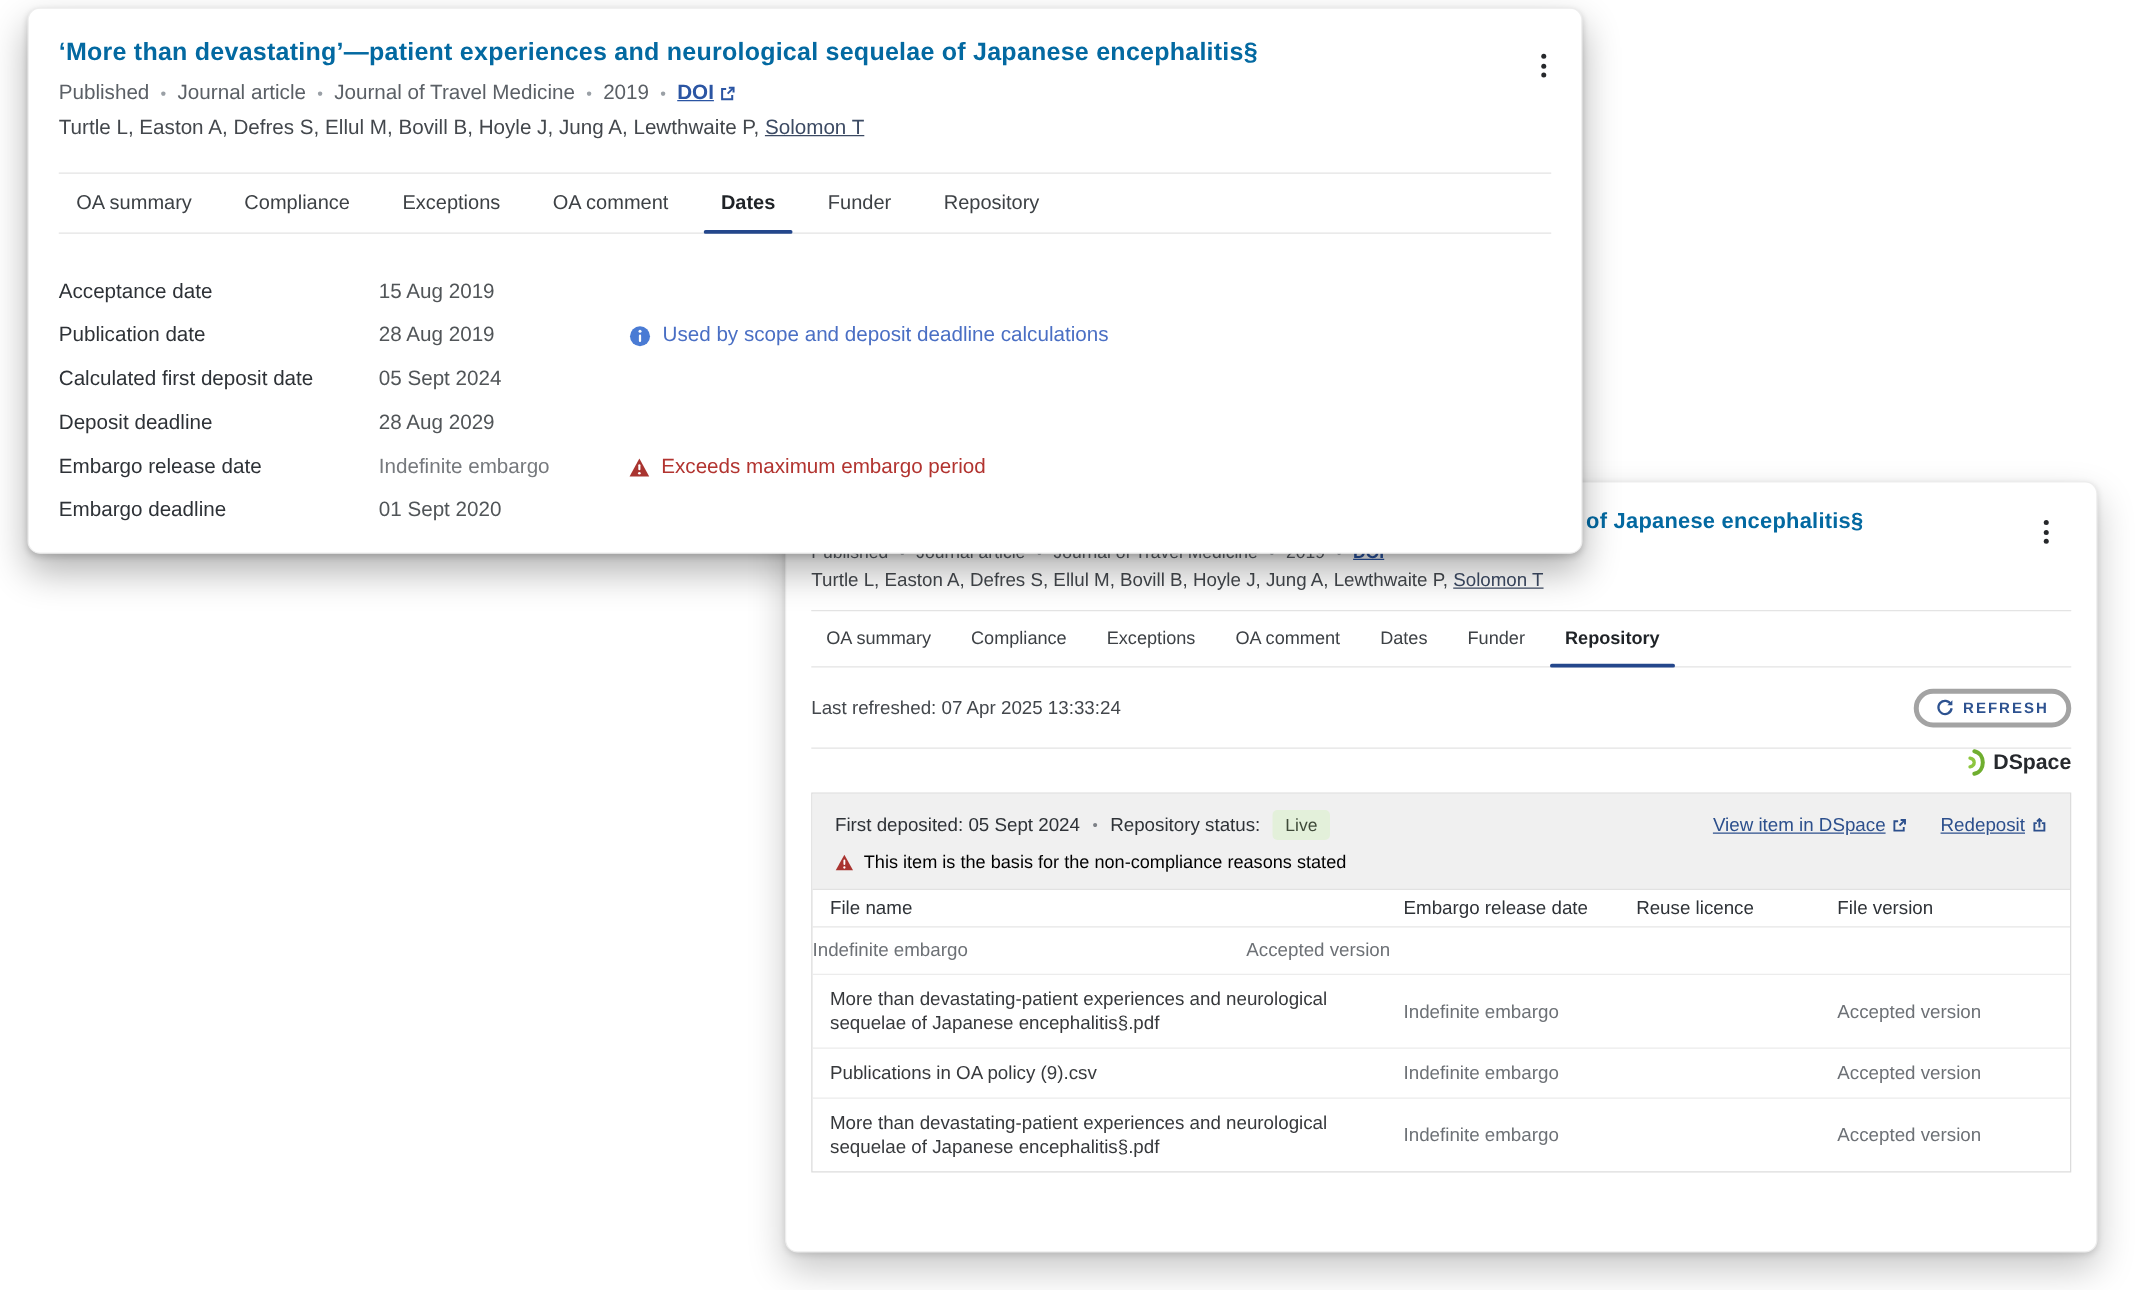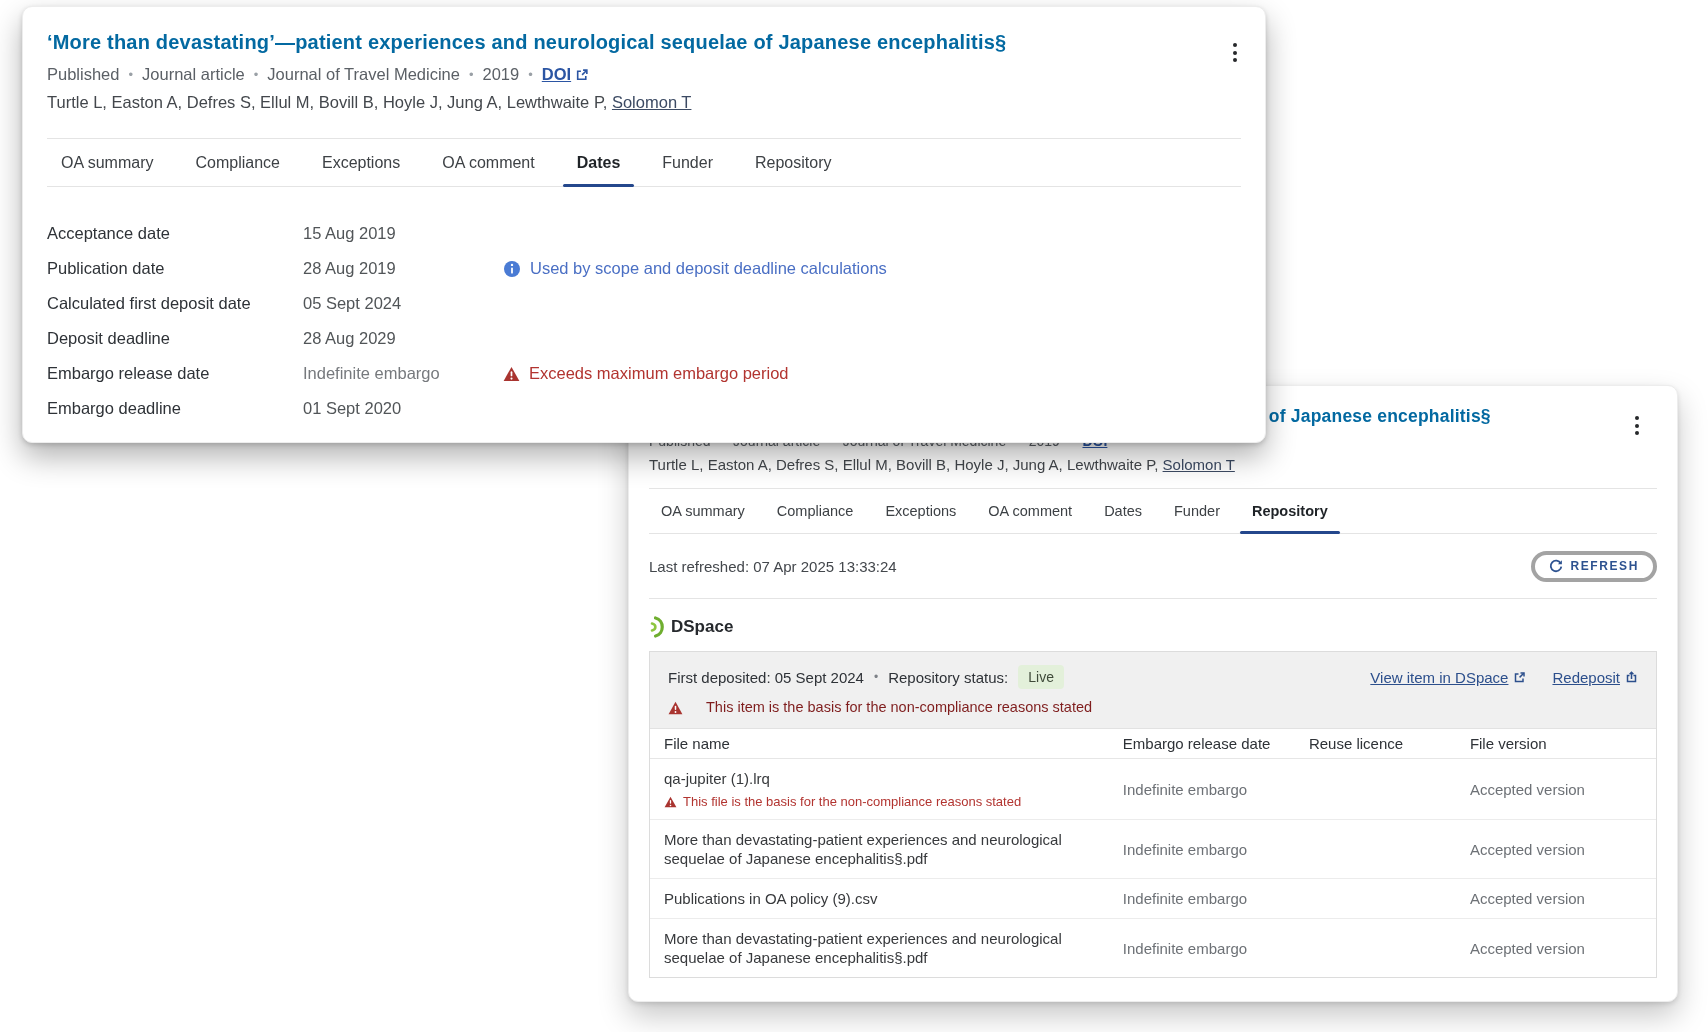--- a/index.html
+++ b/index.html
@@ -54,30 +54,30 @@
   .date-value.muted{color:#76797d;}
   .date-note{display:flex;align-items:center;gap:9px;}
   .note-info{color:#4a6fc4;}
   .note-warn{color:#b23430;}
 
   
   .refresh-row{height:64px;display:flex;align-items:center;justify-content:space-between;border-bottom:1px solid #e4e4e4;}
   .last-refreshed{color:#43474c;}
   .refresh-btn{height:31px;display:flex;align-items:center;gap:7px;border:4px solid #a3a3a3;border-radius:17px;
     background:#fff;color:#2d5290;font-family:inherit;font-size:12px;font-weight:bold;letter-spacing:1.6px;padding:0 14px;cursor:pointer;}
-  .provider-row{margin-top:17px;display:flex;align-items:center;}
+  .provider-row{margin-top:0;display:flex;align-items:center;justify-content:flex-end;}
   .provider-name{font-size:17px;font-weight:bold;color:#26292d;}
   .repo-box{margin-top:13px;border:1px solid #dcdcdc;}
   .repo-info{background:#f0f0f0;padding:13px 18px;border-bottom:1px solid #e2e2e2;}
   .info-line1{display:flex;align-items:center;color:#2e3237;}
   .info-line1 .dot{margin:0 10px;color:#7d8187;font-size:12px;}
   .status-badge{margin-left:10px;background:#e3f0da;color:#3f4a39;font-size:14px;padding:4px 10px;border-radius:4px;}
   .repo-links{margin-left:auto;display:flex;align-items:center;gap:26px;}
   .repo-link{color:#2c4f8c;text-decoration:underline;display:flex;align-items:center;gap:5px;cursor:pointer;}
-  .info-line2{margin-top:10px;display:flex;align-items:flex-end;gap:23px;color:#7f1d1d;font-size:14.5px;}
+  .info-line2{margin-top:10px;display:flex;align-items:center;gap:8px;color:#000000;font-size:14.5px;}
 
   .ft-head{display:flex;align-items:center;height:29px;border-bottom:1px solid #e6e6e6;color:#2e3237;}
   .col-file{width:47%;padding-left:14px;box-sizing:border-box;padding-right:36px;}
   .col-embargo{width:18.5%;}
   .col-licence{width:16%;}
   .col-version{width:18.5%;}
   .file-row{display:flex;align-items:center;border-bottom:1px solid #ececec;padding:10px 0;}
   .file-row:last-child{border-bottom:none;}
   .file-name{color:#37393c;line-height:19px;}
   .cell-muted{color:#6d7176;}
@@ -191,33 +191,20 @@
     </div>
 
     <div class="ft-head">
       <span class="col-file">File name</span>
       <span class="col-embargo">Embargo release date</span>
       <span class="col-licence">Reuse licence</span>
       <span class="col-version">File version</span>
     </div>
 
     <div class="file-row">
-      <span class="col-file">
-        <span class="file-name">qa-jupiter (1).lrq</span>
-        <span class="file-warning">
-          <span class="icon">
-            <svg width="13" height="12" viewBox="0 0 16 15">
-                <path d="M8 0.8 L15.4 14.2 H0.6 Z" fill="#a93430"></path>
-                <rect x="7.2" y="5" width="1.6" height="4.6" rx="0.8" fill="#fff"></rect>
-                <circle cx="8" cy="11.8" r="1" fill="#fff"></circle>
-              </svg>
-          </span>
-          <span>This file is the basis for the non-compliance reasons stated</span>
-        </span>
-      </span>
       <span class="col-embargo cell-muted">Indefinite embargo</span>
       <span class="col-licence cell-muted"></span>
       <span class="col-version cell-muted">Accepted version</span>
     </div>
 
     <div class="file-row">
       <span class="col-file"><span class="file-name">More than devastating-patient experiences and neurological sequelae of Japanese encephalitis§.pdf</span></span>
       <span class="col-embargo cell-muted">Indefinite embargo</span>
       <span class="col-licence cell-muted"></span>
       <span class="col-version cell-muted">Accepted version</span>

